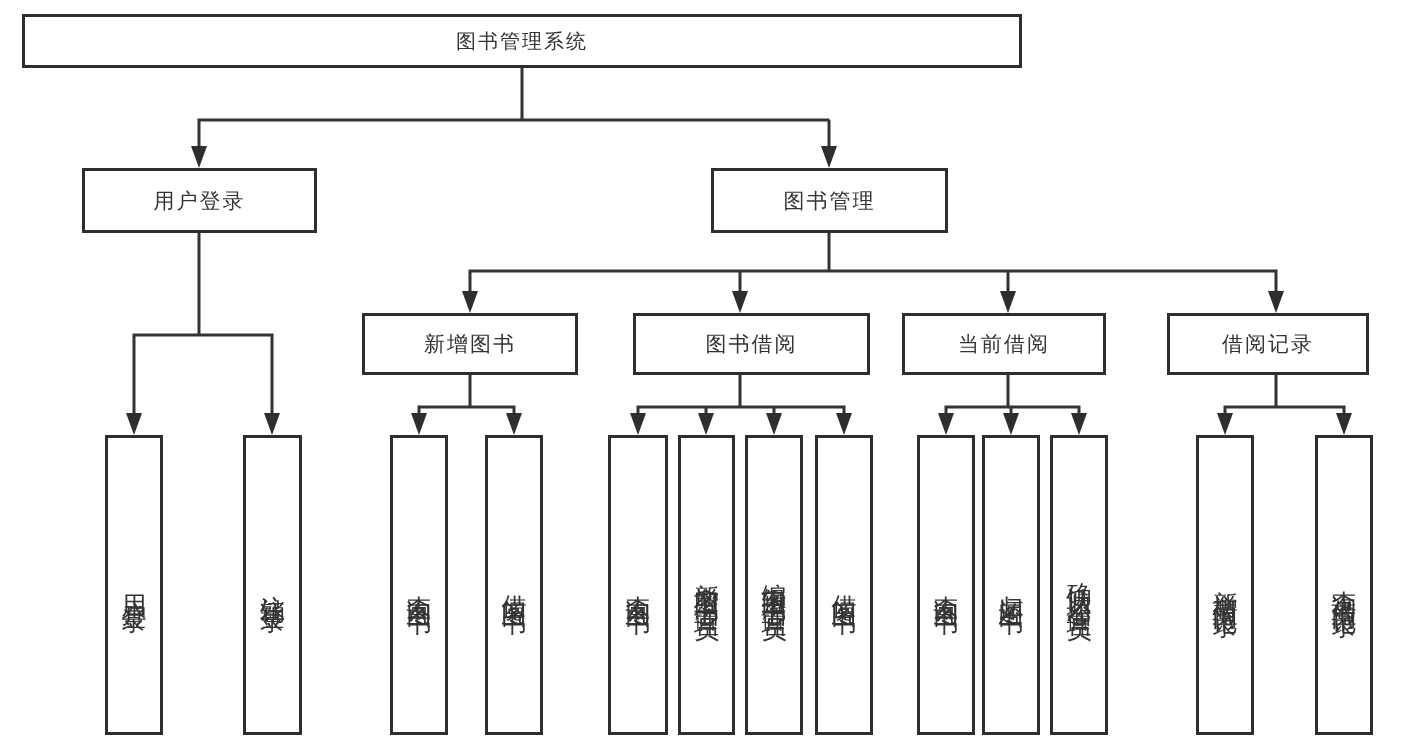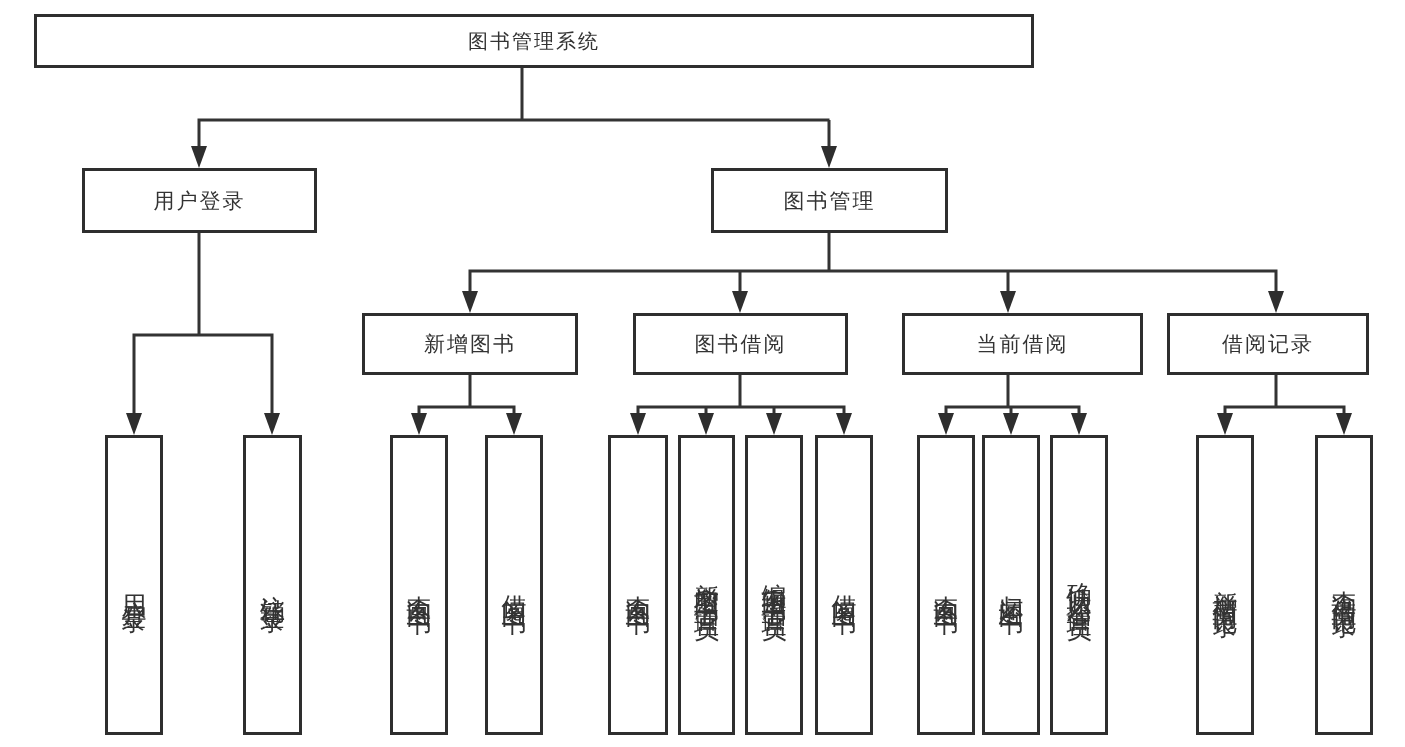--- a/index.html
+++ b/index.html
@@ -76,38 +76,38 @@
       <polygon points="766,413 782,413 774,435"></polygon>
       <polygon points="836,413 852,413 844,435"></polygon>
       <polygon points="938,413 954,413 946,435"></polygon>
       <polygon points="1003,413 1019,413 1011,435"></polygon>
       <polygon points="1071,413 1087,413 1079,435"></polygon>
       <polygon points="1217,413 1233,413 1225,435"></polygon>
       <polygon points="1336,413 1352,413 1344,435"></polygon>
     </g>
   </svg>
 
-  <div class="node h root" style="left:34px;top:14px;width:1000px;height:54px">
+  <div class="node h root" style="left:22px;top:14px;width:1000px;height:54px">
     <span class="lbl">图书管理系统</span>
   </div>
 
   <div class="node h" style="left:82px;top:168px;width:235px;height:65px">
     <span class="lbl">用户登录</span>
   </div>
   <div class="node h" style="left:711px;top:168px;width:237px;height:65px">
     <span class="lbl">图书管理</span>
   </div>
 
   <div class="node h" style="left:362px;top:313px;width:216px;height:62px">
     <span class="lbl">新增图书</span>
   </div>
-  <div class="node h" style="left:633px;top:313px;width:215px;height:62px">
+  <div class="node h" style="left:633px;top:313px;width:237px;height:62px">
     <span class="lbl">图书借阅</span>
   </div>
-  <div class="node h" style="left:902px;top:313px;width:241px;height:62px">
+  <div class="node h" style="left:902px;top:313px;width:204px;height:62px">
     <span class="lbl">当前借阅</span>
   </div>
   <div class="node h" style="left:1167px;top:313px;width:202px;height:62px">
     <span class="lbl">借阅记录</span>
   </div>
 
   <div class="node v" style="left:105px;top:435px;width:58px;height:300px">
     <span class="lbl">用户登录</span>
   </div>
   <div class="node v" style="left:243px;top:435px;width:59px;height:300px">

